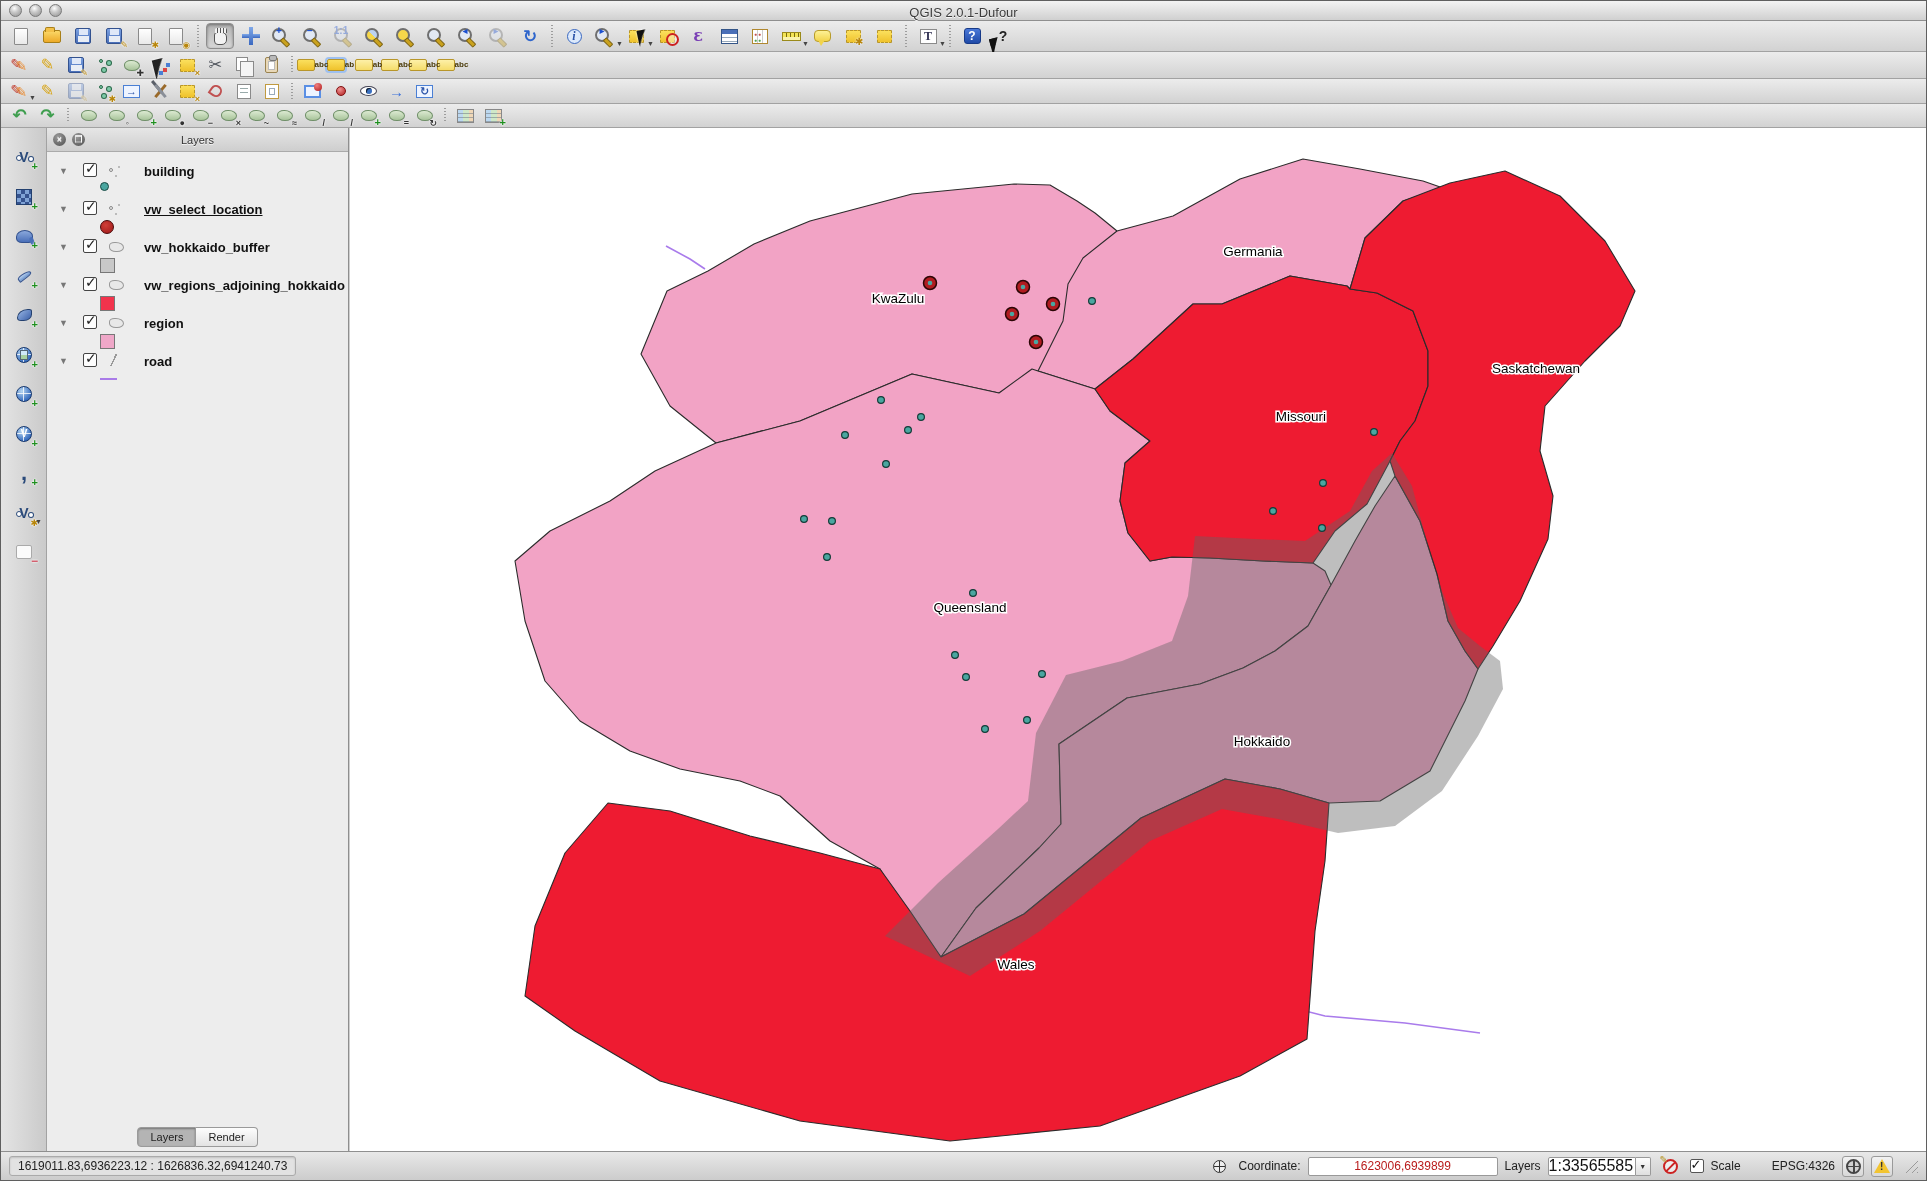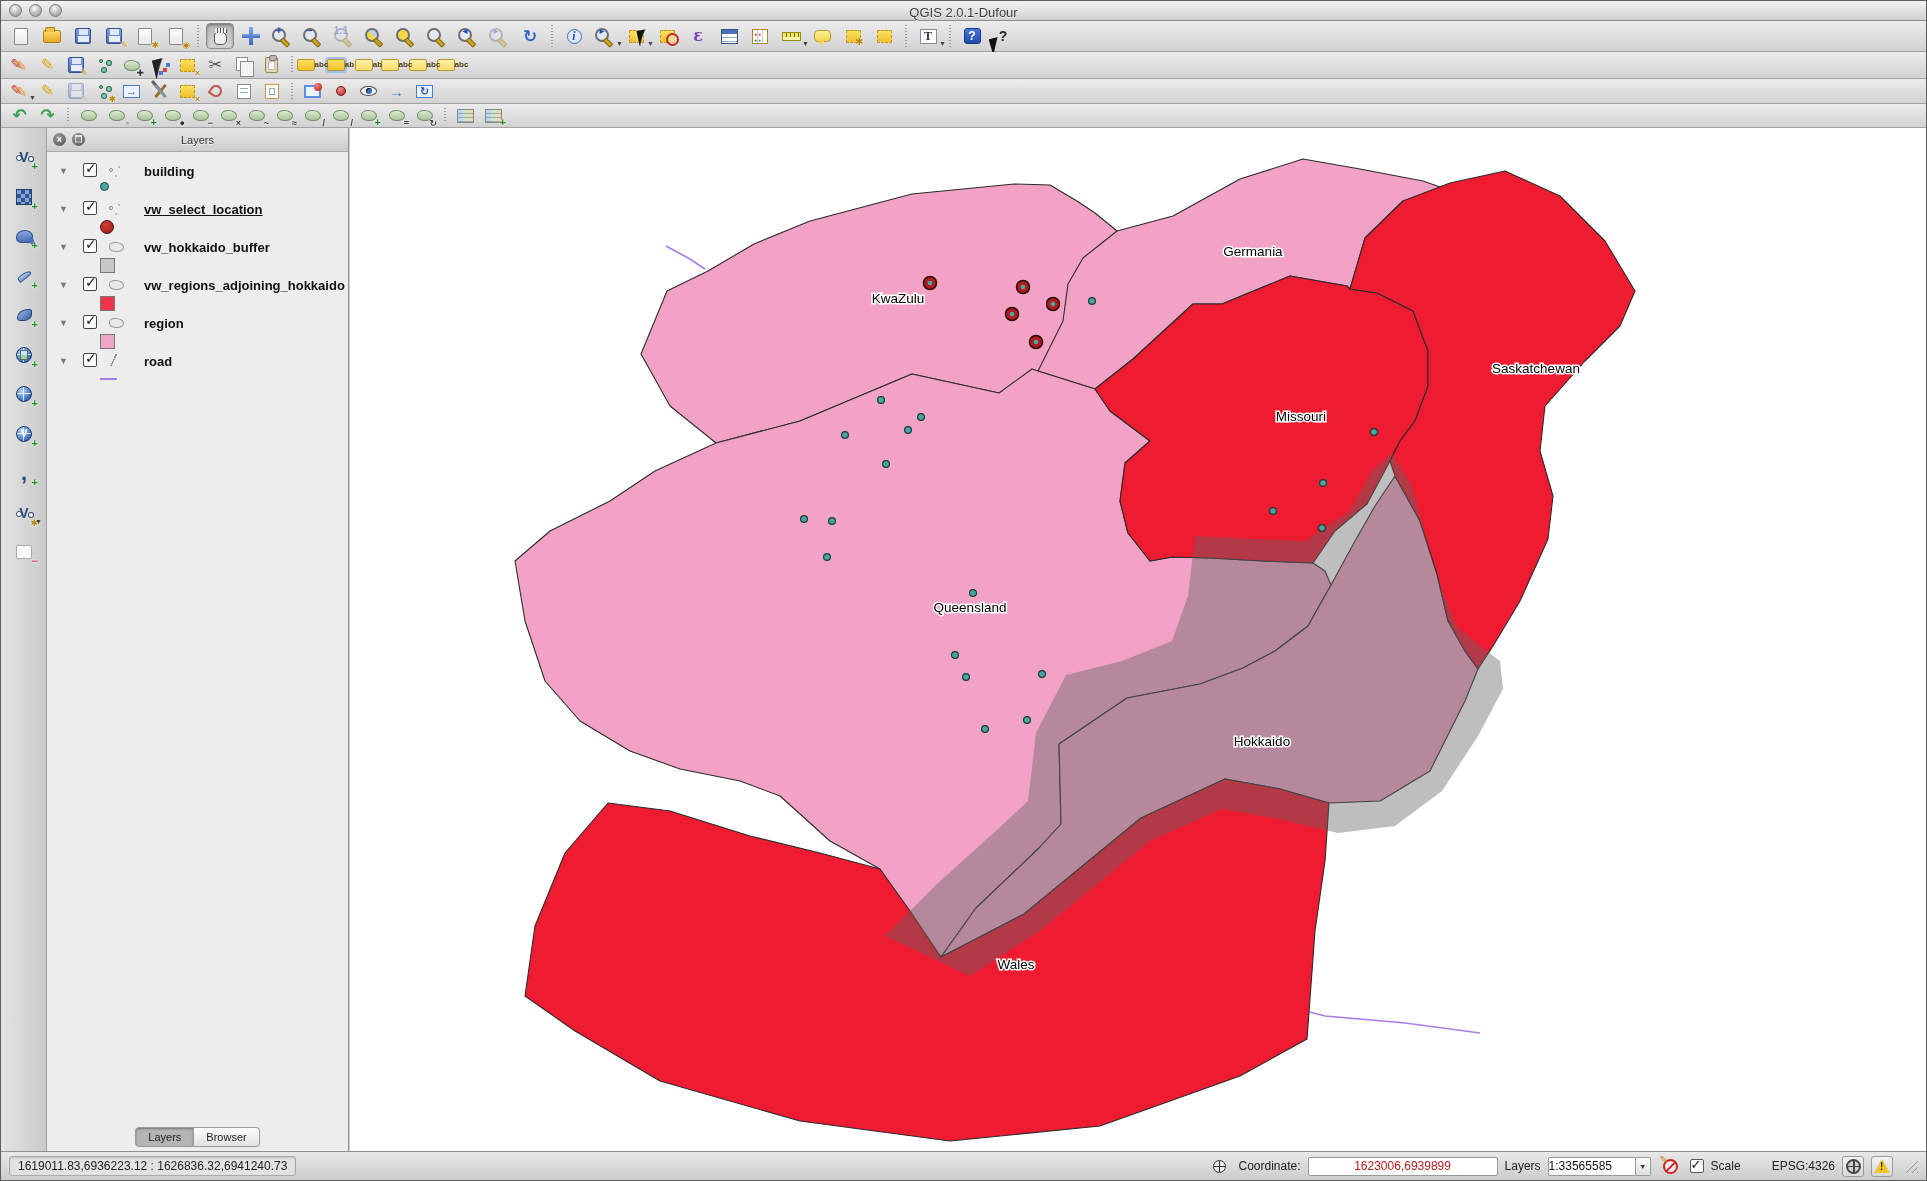--- a/index.html
+++ b/index.html
@@ -266,21 +266,21 @@
   .statusbar { position:absolute; left:0; right:0; bottom:0; height:29px;
     background:linear-gradient(#e8e8e8,#cccccc); border-top:1px solid #8f8f8f;
     display:flex; align-items:center; font-size:12px; color:#222; padding:0 8px; gap:6px; }
   .extents { border:1px solid #aaa; border-radius:3px; box-shadow:inset 0 1px 2px rgba(0,0,0,.15);
     padding:2px 8px; background:#e2e2e2; white-space:nowrap; }
   .sb-right { margin-left:auto; display:flex; align-items:center; gap:7px; }
   .sb-field { width:190px; height:19px; background:#fff; border:1px solid #999; border-radius:2px;
     text-align:center; font-size:12px; color:#b91c1c; font-family:"Liberation Sans",sans-serif; }
   .sb-combo { display:flex; align-items:center; }
   .sb-combo input { width:88px; height:19px; background:#fff; border:1px solid #999; border-radius:2px 0 0 2px;
-    padding-left:0; font-size:12px; color:#111; }
+    padding-left:0; font-size:16px; color:#111; }
   .sb-combo .dbtn { width:15px; height:19px; border:1px solid #999; border-left:none; border-radius:0 2px 2px 0;
     background:linear-gradient(#fdfdfd,#dedede); font-size:7px; display:flex; align-items:center; justify-content:center; color:#333; }
   .sb-check { width:14px; height:14px; background:#fff; border:1.5px solid #555; border-radius:2px;
     font-size:13px; font-weight:bold; line-height:9px; color:#111; text-indent:0px; }
   .sbtn { width:22px; height:21px; border:1px solid #9a9a9a; border-radius:3px;
     background:linear-gradient(#f2f2f2,#d8d8d8); display:flex; align-items:center; justify-content:center; position:relative; }
   .grip { width:14px; height:14px; background:
     repeating-linear-gradient(135deg, transparent 0 3px, #9a9a9a 3px 4px);
     clip-path:polygon(100% 0, 100% 100%, 0 100%); margin-left:4px; }
   .epsg { color:#222;padding-left:24px; }
@@ -719,21 +719,21 @@
             <span class="cb">✓</span>
             <span class="typ line"></span>
             <span class="lname">road</span>
           </div>
           <div class="lswatch" style="position: absolute; top: 220px;">
             <span class="sw-line" style="display: block; background: rgb(169, 123, 232);"></span>
           </div>
         </div>
       <div class="ptabs">
         <span class="ptab on">Layers</span>
-        <span class="ptab off">Browser</span>
+        <span class="ptab off">Render</span>
       </div>
     </div>
 
     <div class="canvas">
       <svg width="1572" height="1006" viewBox="0 0 1572 1006">
 
         <polyline points="316,105 340,118 355,128" fill="none" stroke="#a97beb" stroke-width="1.6"></polyline>
         <polyline points="908,858 975,875 1055,882 1130,892" fill="none" stroke="#a97beb" stroke-width="1.6"></polyline>
 
         <g fill="#f2a3c5" stroke="#2b2b2b" stroke-width="1.1" stroke-linejoin="round">

